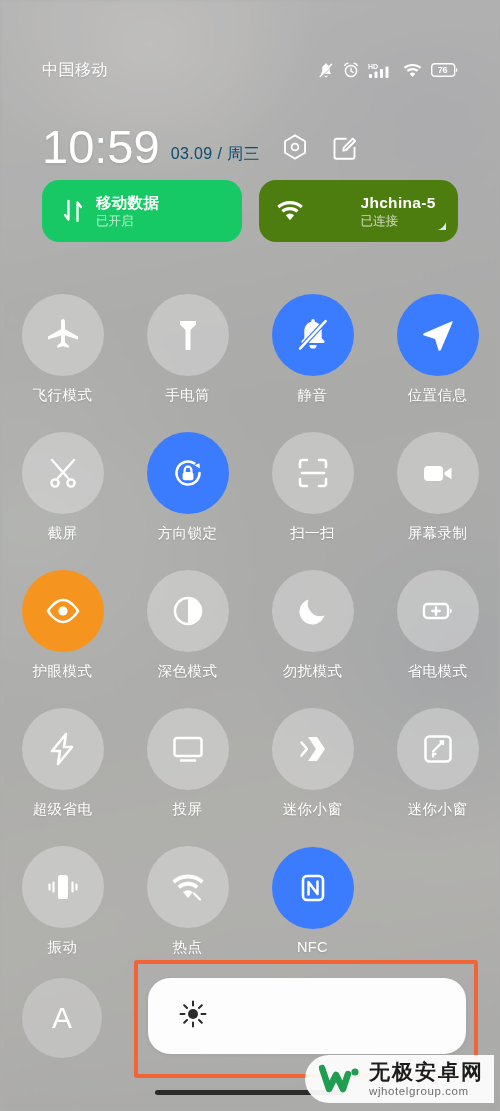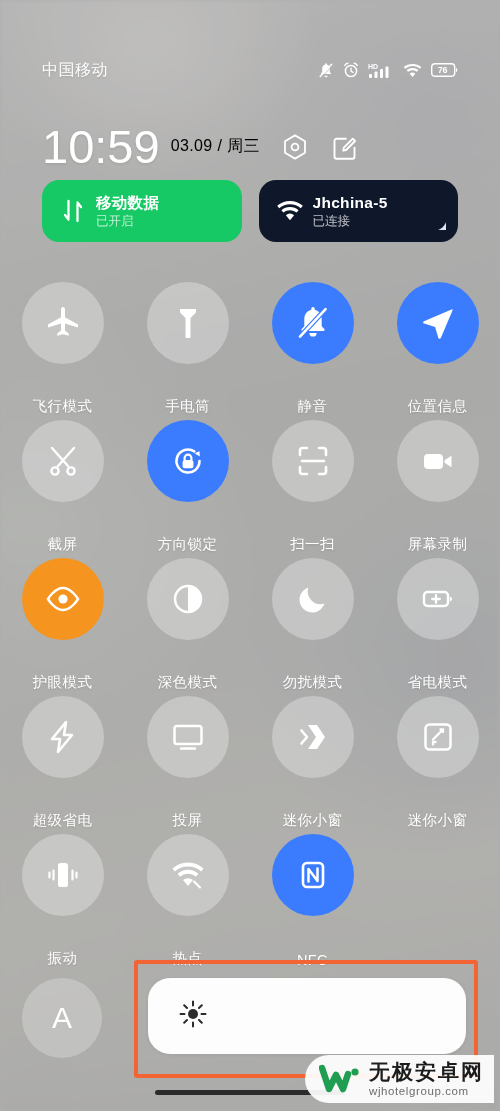--- a/index.html
+++ b/index.html
@@ -41,50 +41,50 @@
     display:flex; align-items:center; justify-content:center;
     font-size:9px; color:#fff; font-weight:bold; letter-spacing:-.2px;
   }
 
   
   .clockrow {
     position:absolute; top:112px; left:0; width:400px; height:58px;
     display:flex; align-items:flex-end; padding:0 42px;
   }
   .clock { color:#fff; font-size:47px; line-height:46px; font-weight:300; letter-spacing:0px; text-shadow:0 1px 3px rgba(0,0,0,.1); }
-  .datetxt { color:#000000; font-size:16px; margin-left:11px; margin-bottom:13px; letter-spacing:.4px; }
+  .datetxt { color:#0c4a6e; font-size:16px; margin-left:11px; margin-bottom:5px; letter-spacing:.4px; }
   .clock-actions { margin-left:auto; display:flex; align-items:center; gap:24px; margin-bottom:4px; }
 
   
   .bigtiles {
     position:absolute; top:180px; left:42px;
     width:416px; display:flex; gap:17px;
   }
   .bigtile {
     width:200px; height:62px; border-radius:17px;
     display:flex; align-items:center; padding-left:16px; position:relative;
     overflow:hidden;
   }
   .bigtile.data { background:#17c964; }
-  .bigtile.wifi { background:#0f172a; }
+  .bigtile.wifi { background:#4d7c0f;gap:48px; }
   .bt-icon { width:30px; flex:0 0 30px; display:flex; align-items:center; justify-content:center; }
   .bt-text { margin-left:8px; display:flex; flex-direction:column; justify-content:flex-end; }
   .bt-title { color:#fff; font-size:15.5px; font-weight:bold; line-height:18px; letter-spacing:.3px;
               max-width:130px; overflow:hidden; white-space:nowrap; text-overflow:ellipsis; }
   .bt-sub { color:rgba(255,255,255,.72); font-size:12.5px; line-height:16px; margin-top:1px; }
   .bt-corner { position:absolute; right:8px; bottom:7px; }
 
   
   .grid {
     position:absolute; top:278px; left:0; width:500px;
     display:grid; grid-template-columns:repeat(4,1fr); row-gap:0px;
   }
   .cell {
     height:138px;
-    display:flex; flex-direction:column; align-items:center; justify-content:space-between;
+    display:flex; flex-direction:column; align-items:center; justify-content:center;
     padding-top:4px;
   }
   .tgl {
     width:82px; height:82px; border-radius:50%;
     display:flex; align-items:center; justify-content:center;
     background:rgba(235,235,235,.40);
   }
   .tgl.on-blue { background:#3b7cff; }
   .tgl.on-orange { background:#f5941f; }
   .tgl svg { display:block; }

